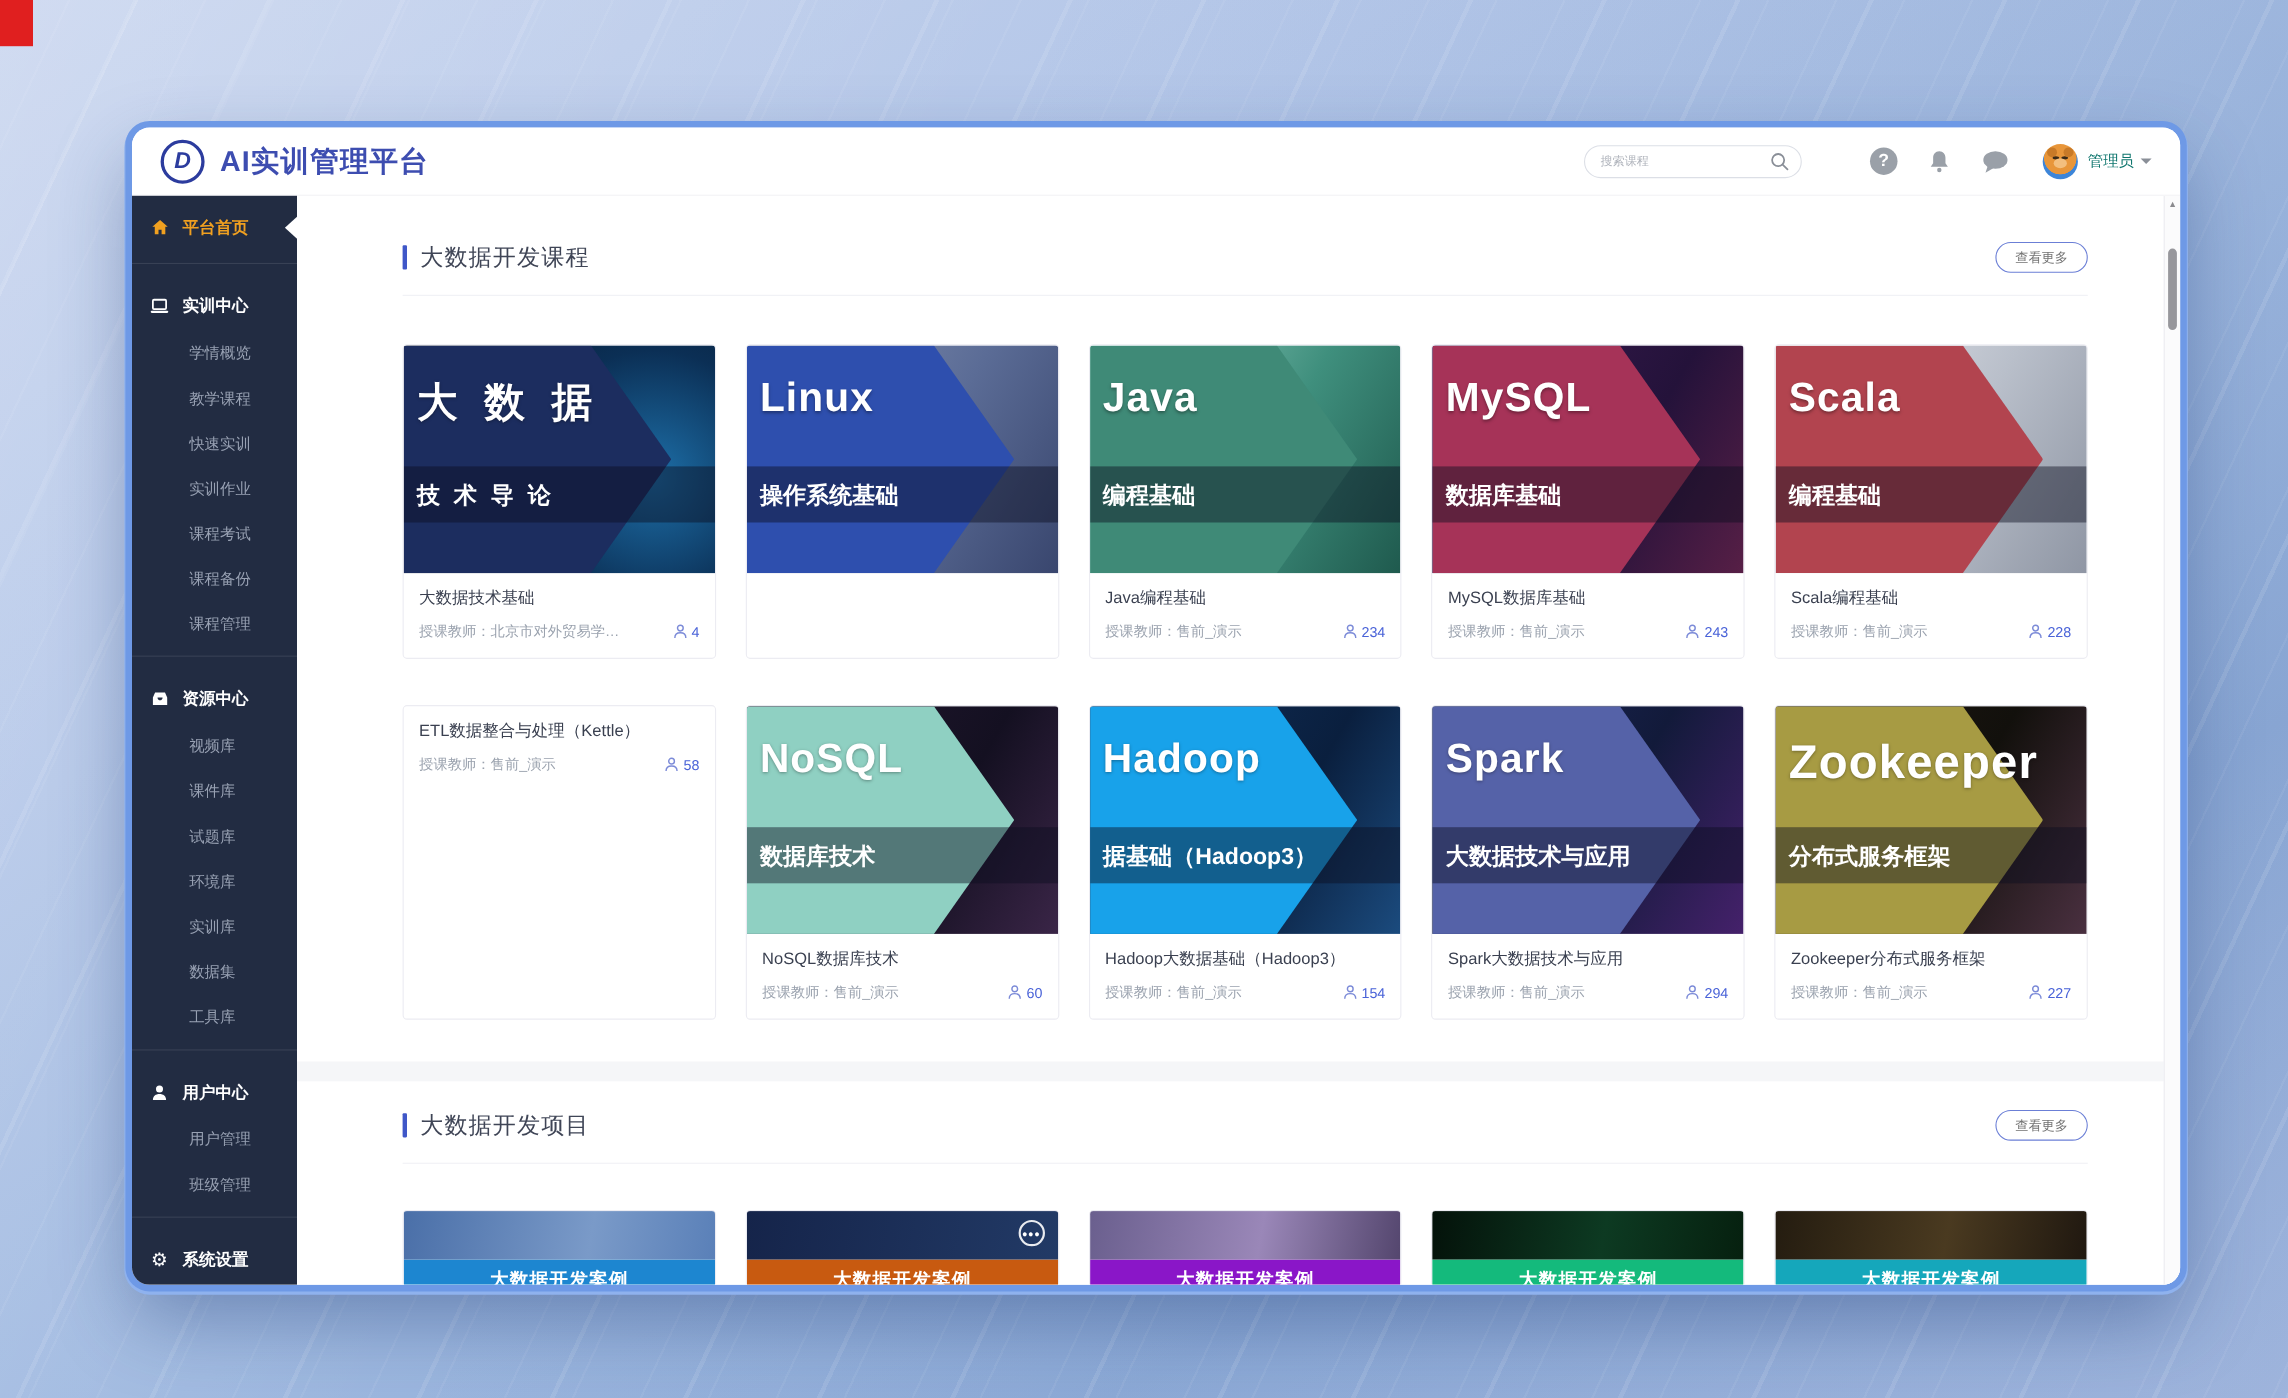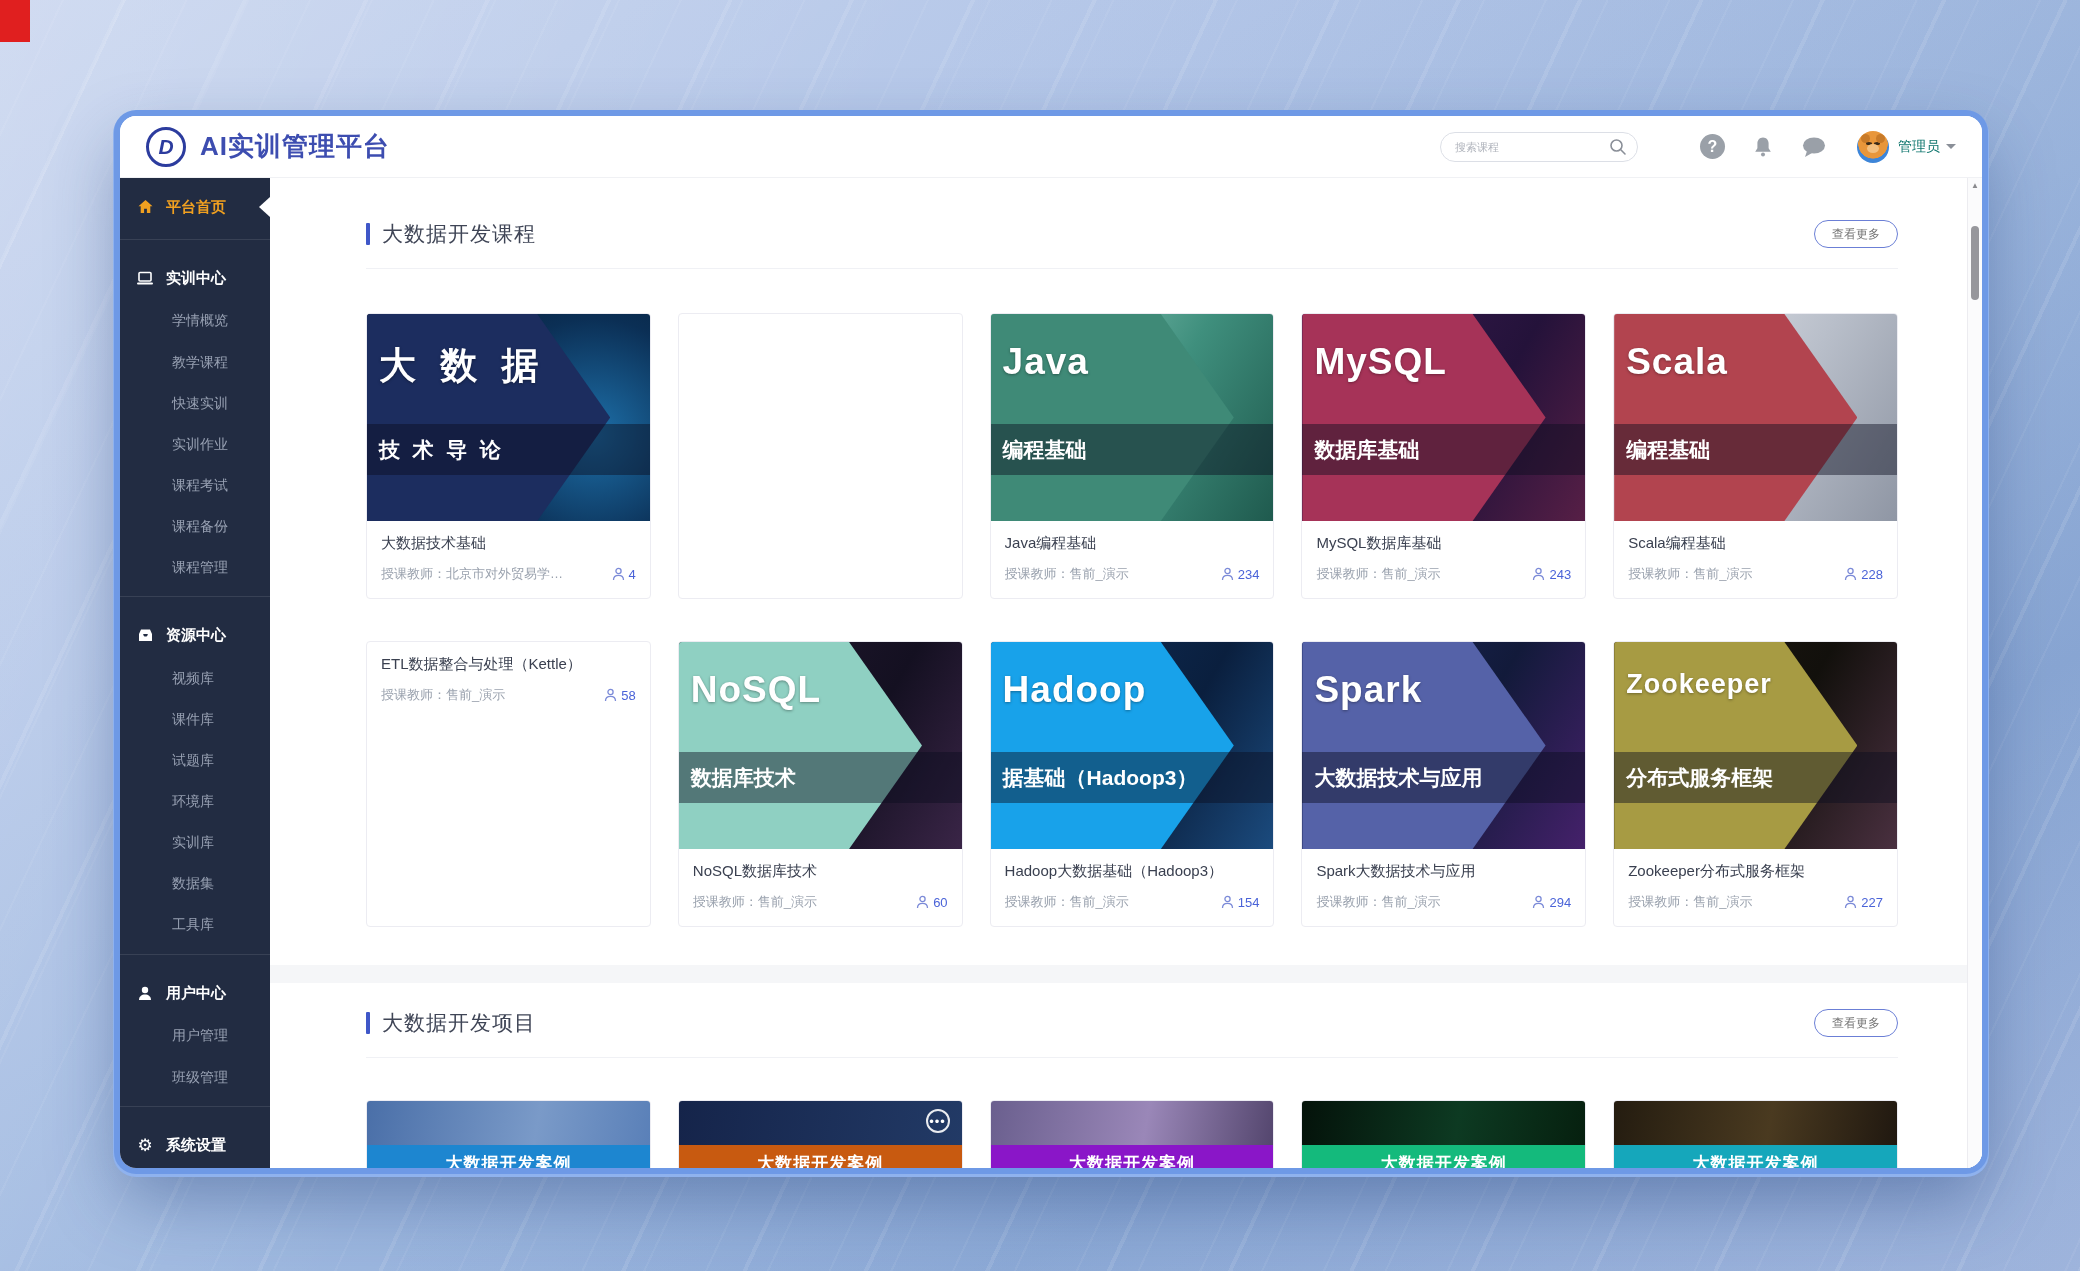--- a/index.html
+++ b/index.html
@@ -280,20 +280,26 @@
                       <circle cx="6.5" cy="4" r="2.6" fill="none" stroke="#7c8bd8" stroke-width="1.3"></circle>
                       <path d="M1.5 13 C1.5 10 3.7 8.3 6.5 8.3 C9.3 8.3 11.5 10 11.5 13" fill="none" stroke="#7c8bd8" stroke-width="1.3"></path>
                     </svg>
                   <span>4</span>
                 </span>
               </div>
             </div>
           </div>
 
           <div class="card">
+            <div class="cover" style="background: linear-gradient(120deg, rgb(138, 151, 181) 0%, rgb(91, 108, 150) 55%, rgb(57, 70, 110) 100%);">
+              <div class="arrow" style="background: rgb(46, 79, 174);"></div>
+              <div class="band"></div>
+              <div class="cover-title">Linux</div>
+              <div class="cover-sub">操作系统基础</div>
+            </div>
           </div>
 
           <div class="card">
             <div class="cover" style="background: linear-gradient(120deg, rgb(159, 214, 200) 0%, rgb(63, 143, 125) 55%, rgb(31, 90, 78) 100%);">
               <div class="arrow" style="background: rgb(63, 138, 119);"></div>
               <div class="band"></div>
               <div class="cover-title">Java</div>
               <div class="cover-sub">编程基础</div>
             </div>
             <div class="card-info">
@@ -437,21 +443,21 @@
                   <span>294</span>
                 </span>
               </div>
             </div>
           </div>
 
           <div class="card">
             <div class="cover" style="background: linear-gradient(120deg, rgb(32, 26, 18) 0%, rgb(18, 16, 12) 55%, rgb(74, 48, 64) 100%);">
               <div class="arrow" style="background: rgb(167, 155, 67);"></div>
               <div class="band"></div>
-              <div class="cover-title" style="font-size:27px;">Zookeeper</div>
+              <div class="cover-title" style="font-size:43px;">Zookeeper</div>
               <div class="cover-sub">分布式服务框架</div>
             </div>
             <div class="card-info">
               <div class="card-title">Zookeeper分布式服务框架</div>
               <div class="card-meta">
                 <span class="teacher">授课教师：售前_演示</span>
                 <span class="count">
                   <svg width="13" height="14" viewBox="0 0 13 14">
                       <circle cx="6.5" cy="4" r="2.6" fill="none" stroke="#7c8bd8" stroke-width="1.3"></circle>
                       <path d="M1.5 13 C1.5 10 3.7 8.3 6.5 8.3 C9.3 8.3 11.5 10 11.5 13" fill="none" stroke="#7c8bd8" stroke-width="1.3"></path>

